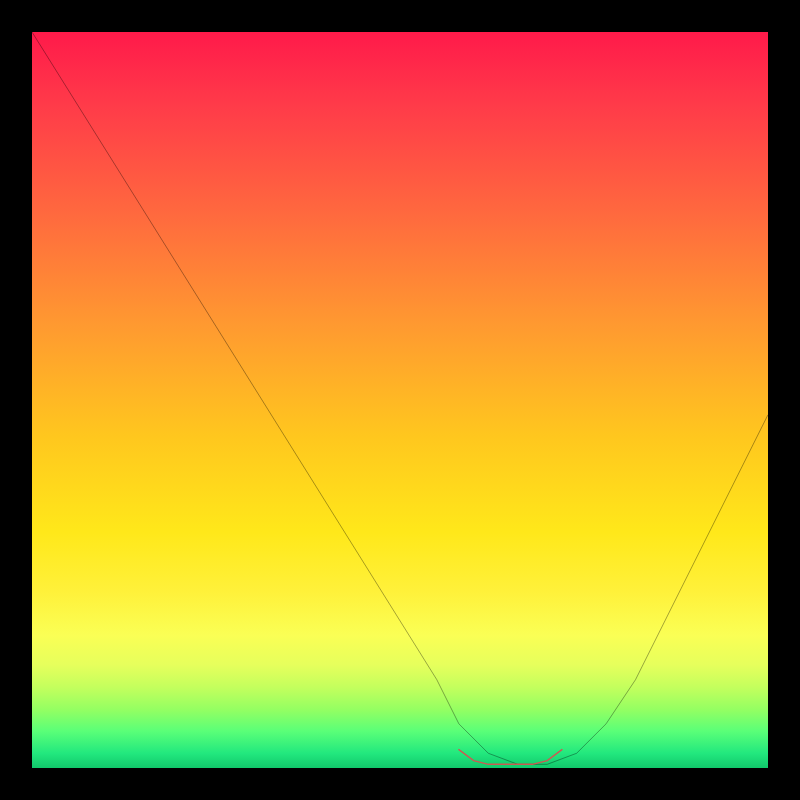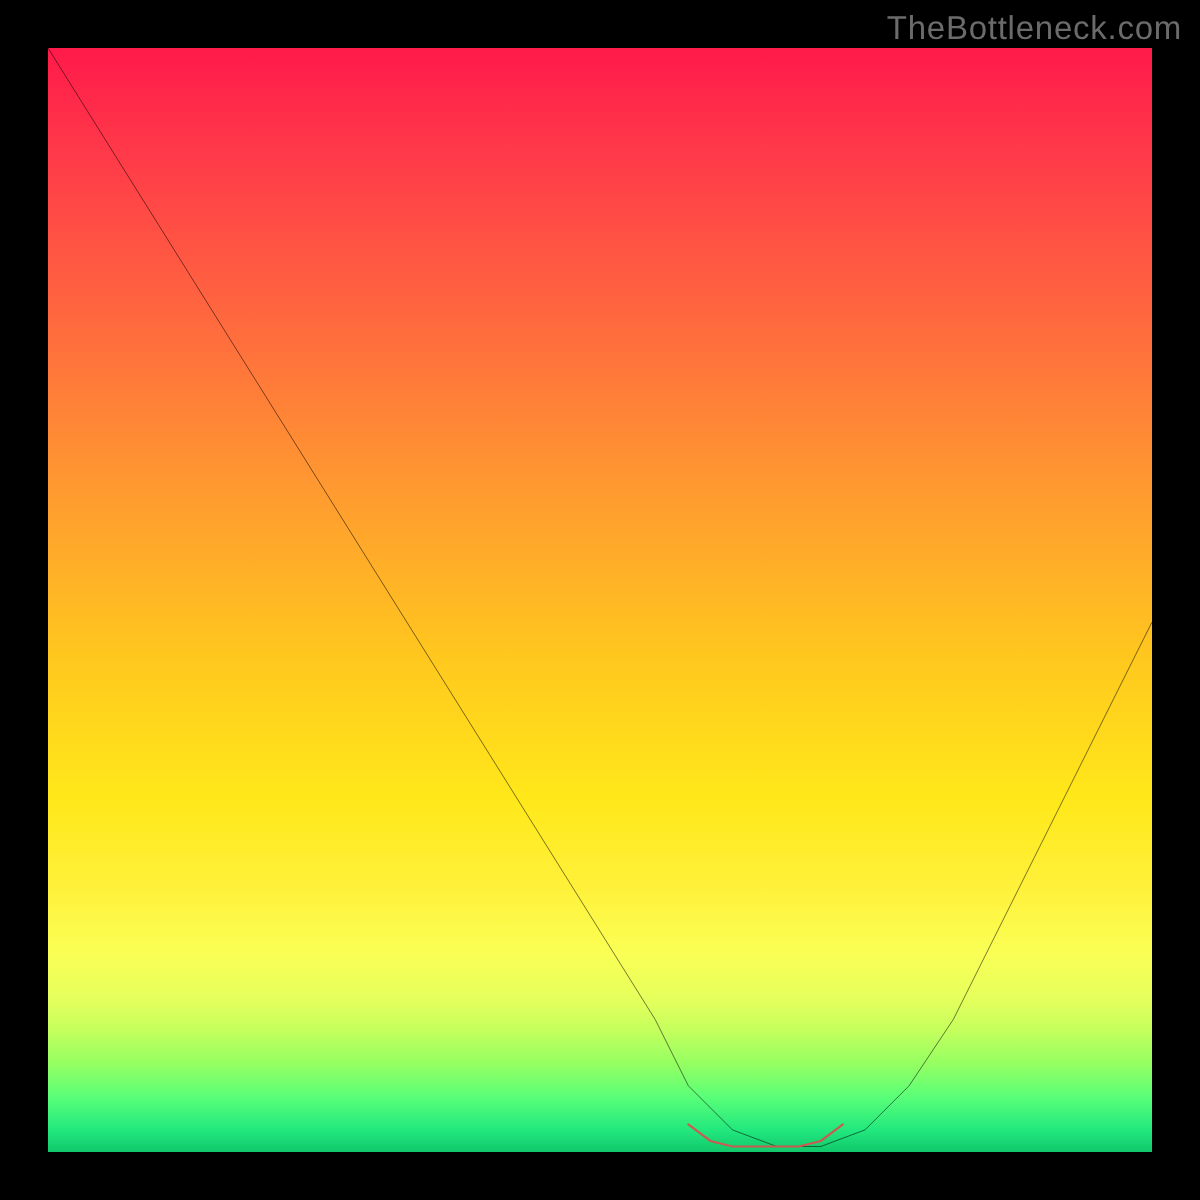--- a/index.html
+++ b/index.html
@@ -63,14 +63,13 @@
 </head>
 <body>
 
 <div class="frame">
   <div class="plot">
     <svg class="curve" viewBox="0 0 100 100" preserveAspectRatio="none">
       <path fill="none" stroke="#000" stroke-width="0.35" vector-effect="non-scaling-stroke" id="main-curve-path" d="M0.000 0.000 L5.000 8.000 L10.000 16.000 L15.000 24.000 L20.000 32.000 L25.000 40.000 L30.000 48.000 L35.000 56.000 L40.000 64.000 L45.000 72.000 L50.000 80.000 L55.000 88.000 L58.000 94.000 L62.000 98.000 L66.000 99.500 L68.000 99.500 L70.000 99.500 L74.000 98.000 L78.000 94.000 L82.000 88.000 L86.000 80.000 L90.000 72.000 L94.000 64.000 L98.000 56.000 L100.000 52.000"></path>
       <path fill="none" stroke="#cc5a52" stroke-width="1.4" stroke-linecap="round" vector-effect="non-scaling-stroke" id="marker-path" d="M58.000 97.500 L60.000 99.000 L62.000 99.500 L64.000 99.500 L66.000 99.500 L68.000 99.500 L70.000 99.000 L72.000 97.500"></path>
     </svg>
   </div>
-  <div class="watermark">TheBottleneck.com</div>
 </div>
 
 </body></html>

